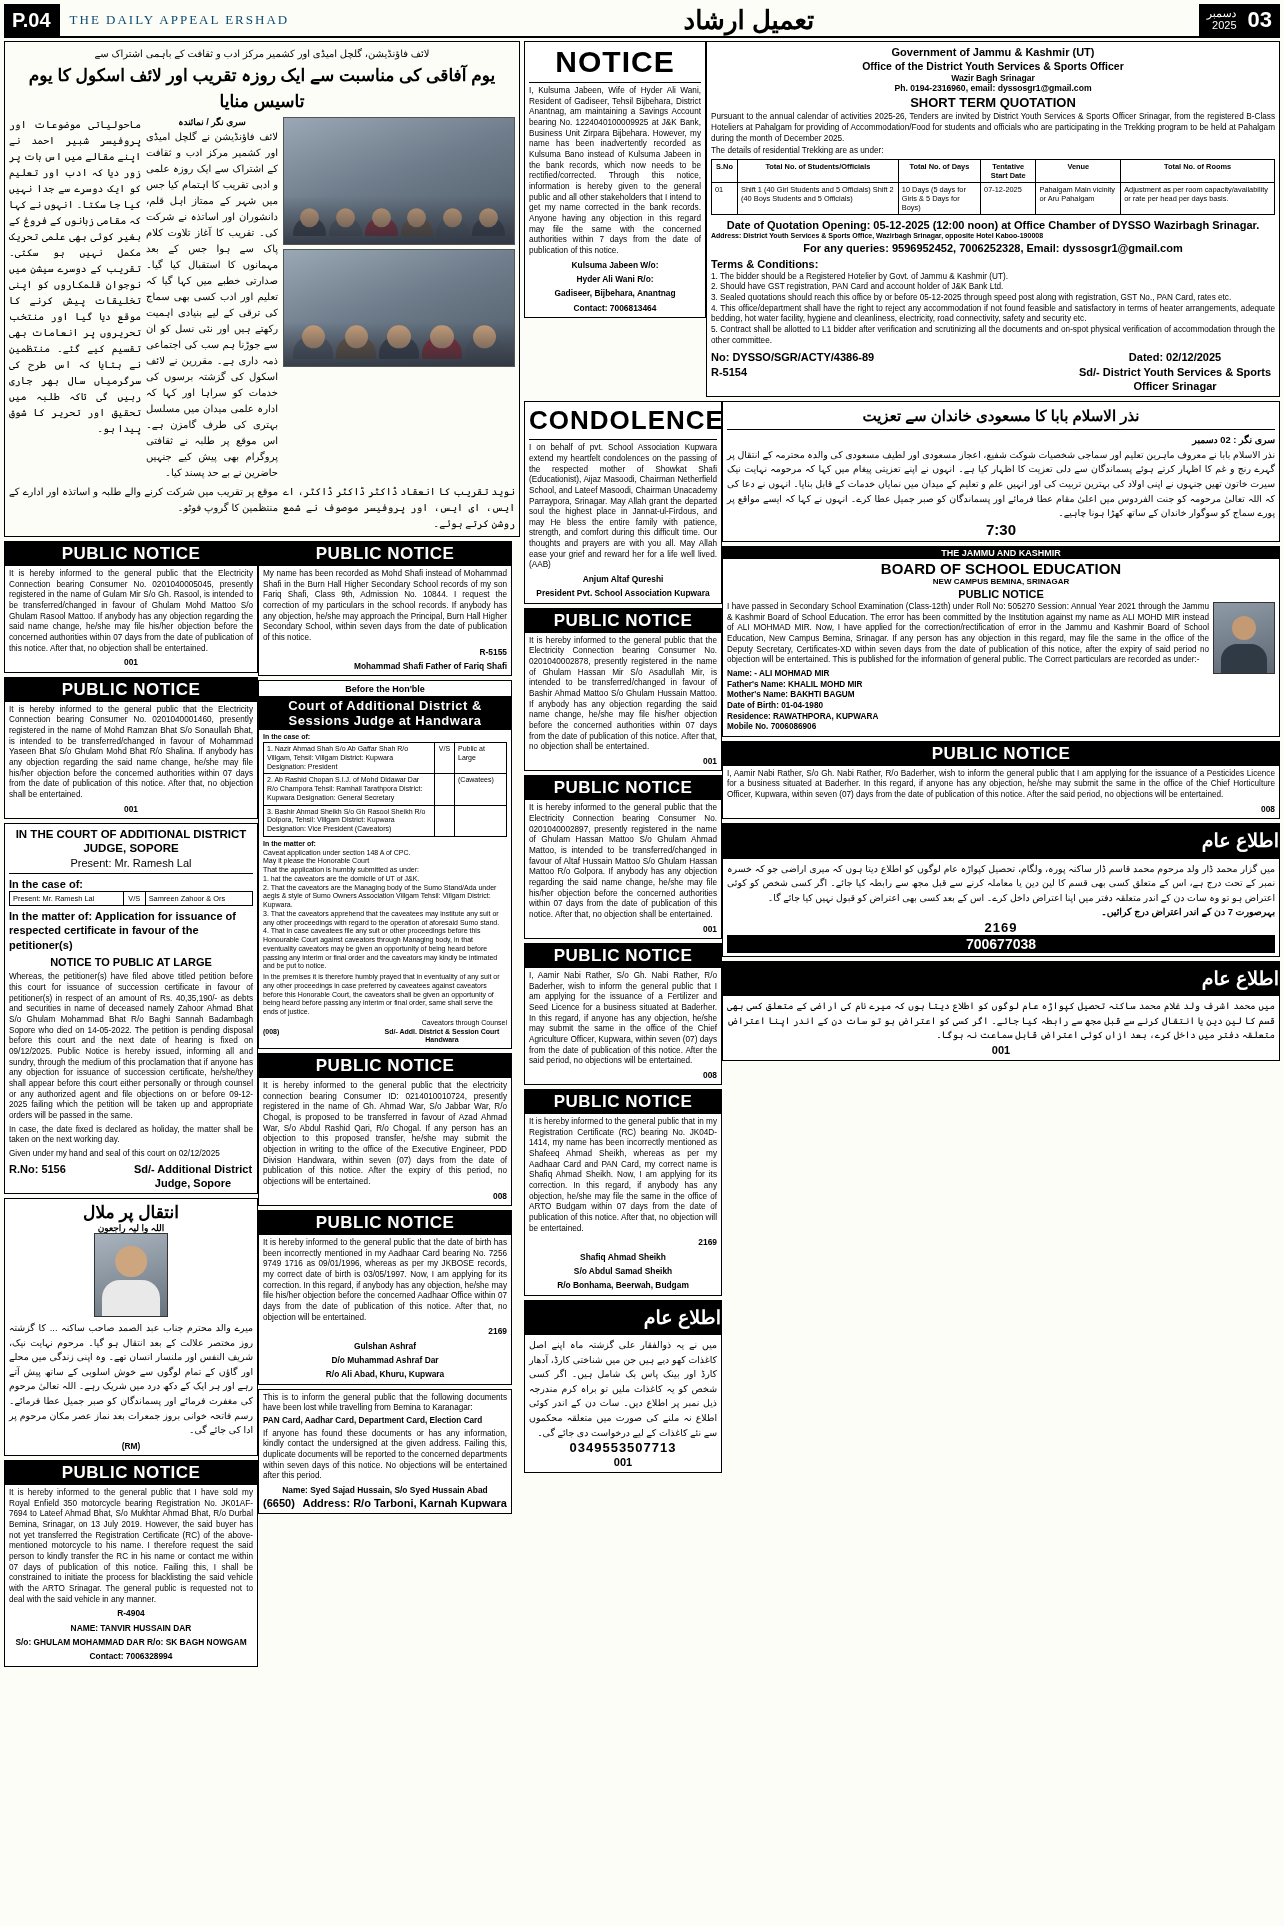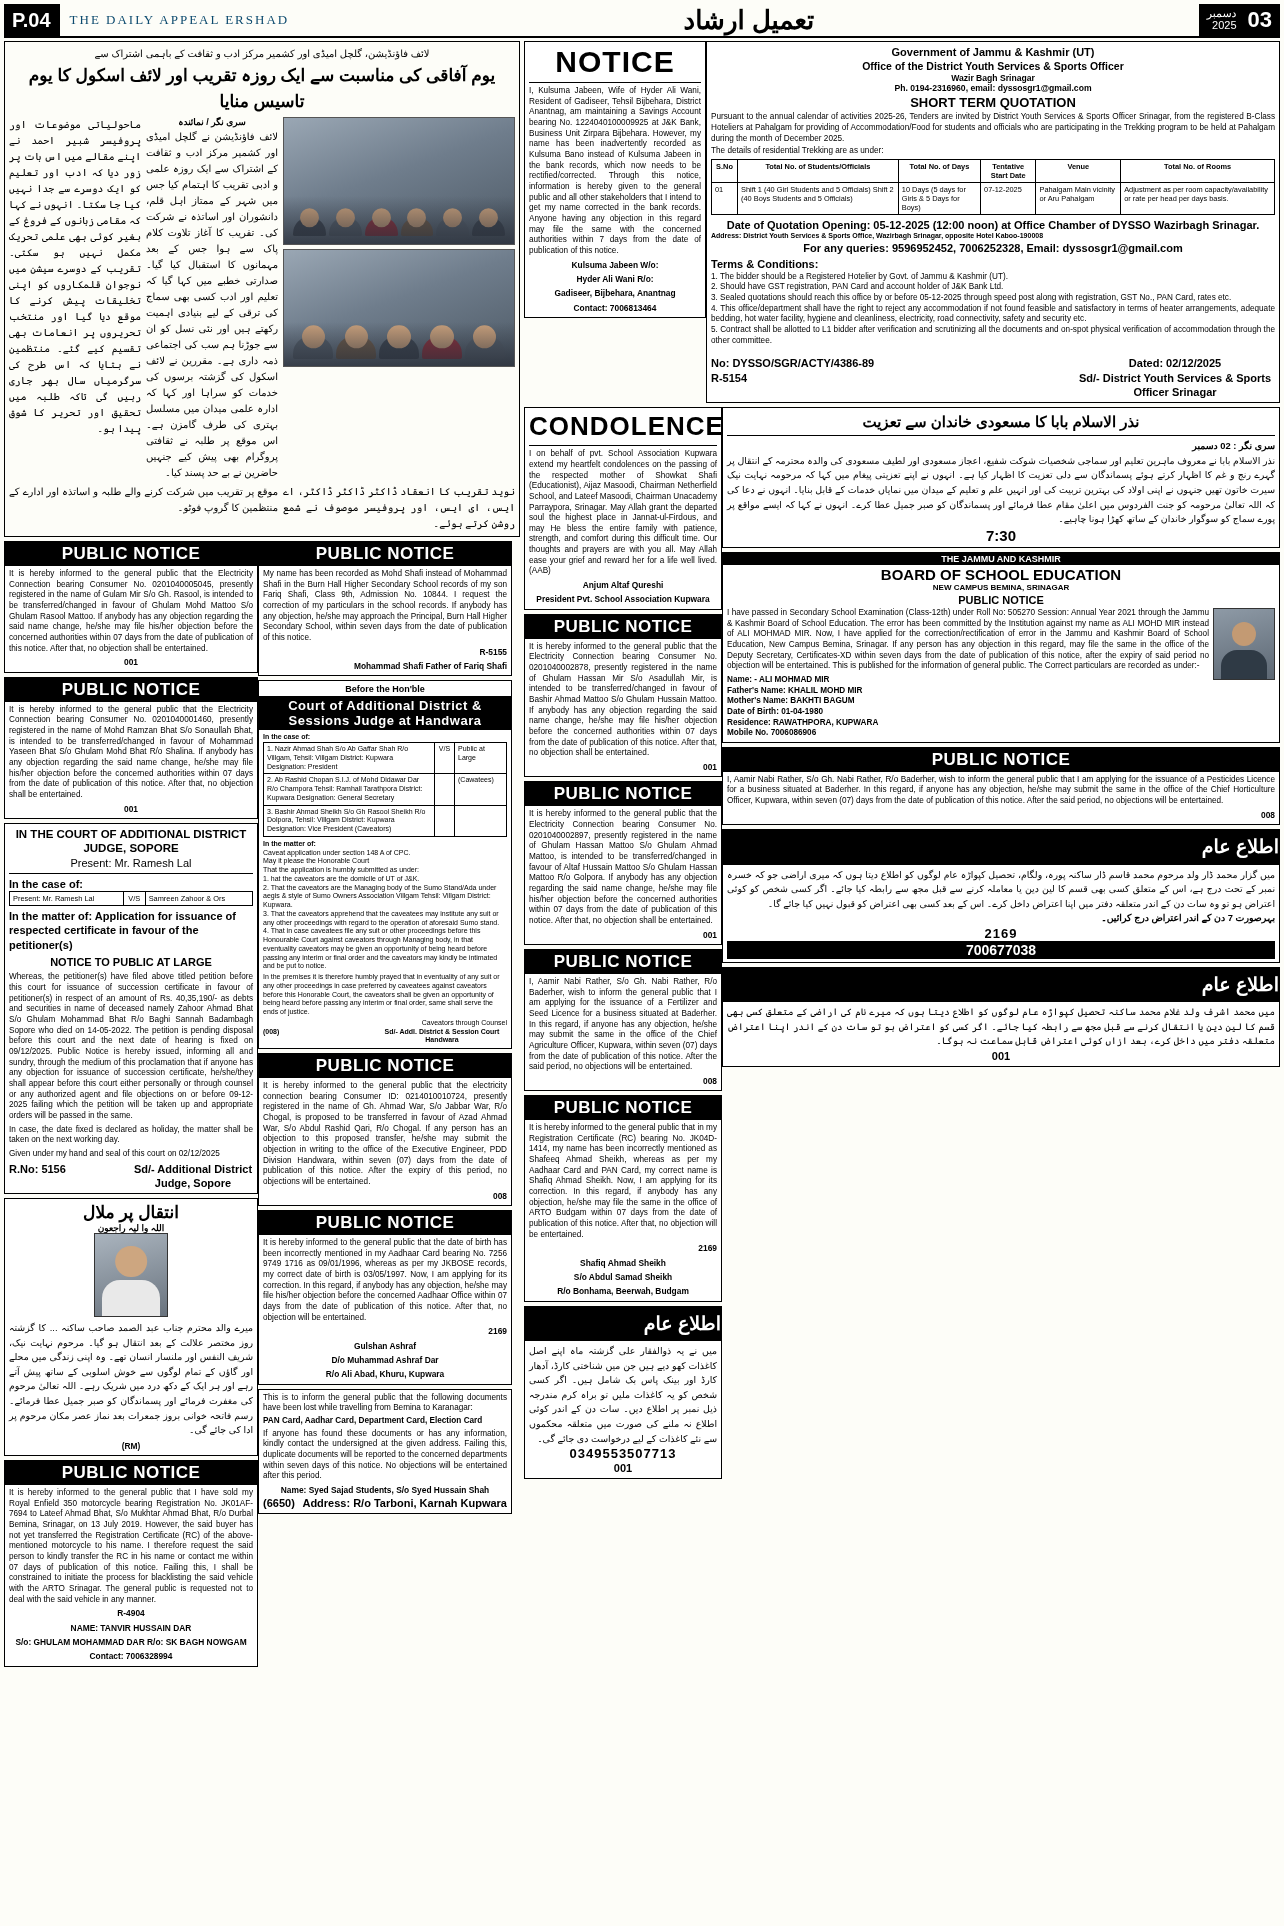--- a/index.html
+++ b/index.html
@@ -329,21 +329,21 @@
             <div class="sig-right">2169</div>
             <div class="sig">Gulshan Ashraf</div>
             <div class="sig">D/o Muhammad Ashraf Dar</div>
             <div class="sig">R/o Ali Abad, Khuru, Kupwara</div>
           </div>
 
           <div class="box">
             <div class="pn-body">This is to inform the general public that the following documents have been lost while travelling from Bemina to Karanagar:</div>
             <div class="pn-body bold" style="margin:2px 0">PAN Card, Aadhar Card, Department Card, Election Card</div>
             <div class="pn-body">If anyone has found these documents or has any information, kindly contact the undersigned at the given address. Failing this, duplicate documents will be reported to the concerned departments within seven days of this notice. No objections will be entertained after this period.</div>
-            <div class="sig">Name: Syed Sajad Students, S/o Syed Hussain Shah</div>
+            <div class="sig">Name: Syed Sajad Hussain, S/o Syed Hussain Abad</div>
             <div class="rowflex" style="justify-content:space-between">
               <div class="bold sm">(6650)</div>
               <div class="bold sm">Address: R/o Tarboni, Karnah Kupwara</div>
             </div>
           </div>
 
         </div>
       </div>
     </div>
 
@@ -396,21 +396,21 @@
               </table>
             <div class="center bold sm" style="margin-top:3px">Date of Quotation Opening: 05-12-2025 (12:00 noon) at Office Chamber of DYSSO Wazirbagh Srinagar.</div>
             <div class="bold xs">Address: District Youth Services &amp; Sports Office, Wazirbagh Srinagar, opposite Hotel Kaboo-190008</div>
             <div class="center bold sm">For any queries: 9596952452, 7006252328, Email: dyssosgr1@gmail.com</div>
             <div class="bold sm" style="margin-top:2px">Terms &amp; Conditions:</div>
             <div class="pn-body">1.  The bidder should be a Registered Hotelier by Govt. of Jammu &amp; Kashmir (UT).</div>
             <div class="pn-body">2.  Should have GST registration, PAN Card and account holder of J&amp;K Bank Ltd.</div>
             <div class="pn-body">3.  Sealed quotations should reach this office by or before 05-12-2025 through speed post along with registration, GST No., PAN Card, rates etc.</div>
             <div class="pn-body">4.  This office/department shall have the right to reject any accommodation if not found feasible and satisfactory in terms of heater arrangements, adequate bedding, hot water facility, hygiene and cleanliness, electricity, road connectivity, safety and security etc.</div>
             <div class="pn-body">5.  Contract shall be allotted to L1 bidder after verification and scrutinizing all the documents and on-spot physical verification of accommodation through the other committee.</div>
-            <div class="rowflex" style="justify-content:space-between;margin-top:10px">
+            <div class="rowflex" style="justify-content:space-between;margin-top:4px">
               <div>
                 <div class="bold sm">No: DYSSO/SGR/ACTY/4386-89</div>
                 <div class="bold sm">R-5154</div>
               </div>
               <div style="width:200px" class="center">
                 <div class="bold sm">Dated: 02/12/2025</div>
                 <div class="bold sm">Sd/- District Youth Services &amp; Sports Officer Srinagar</div>
               </div>
             </div>
           </div>

